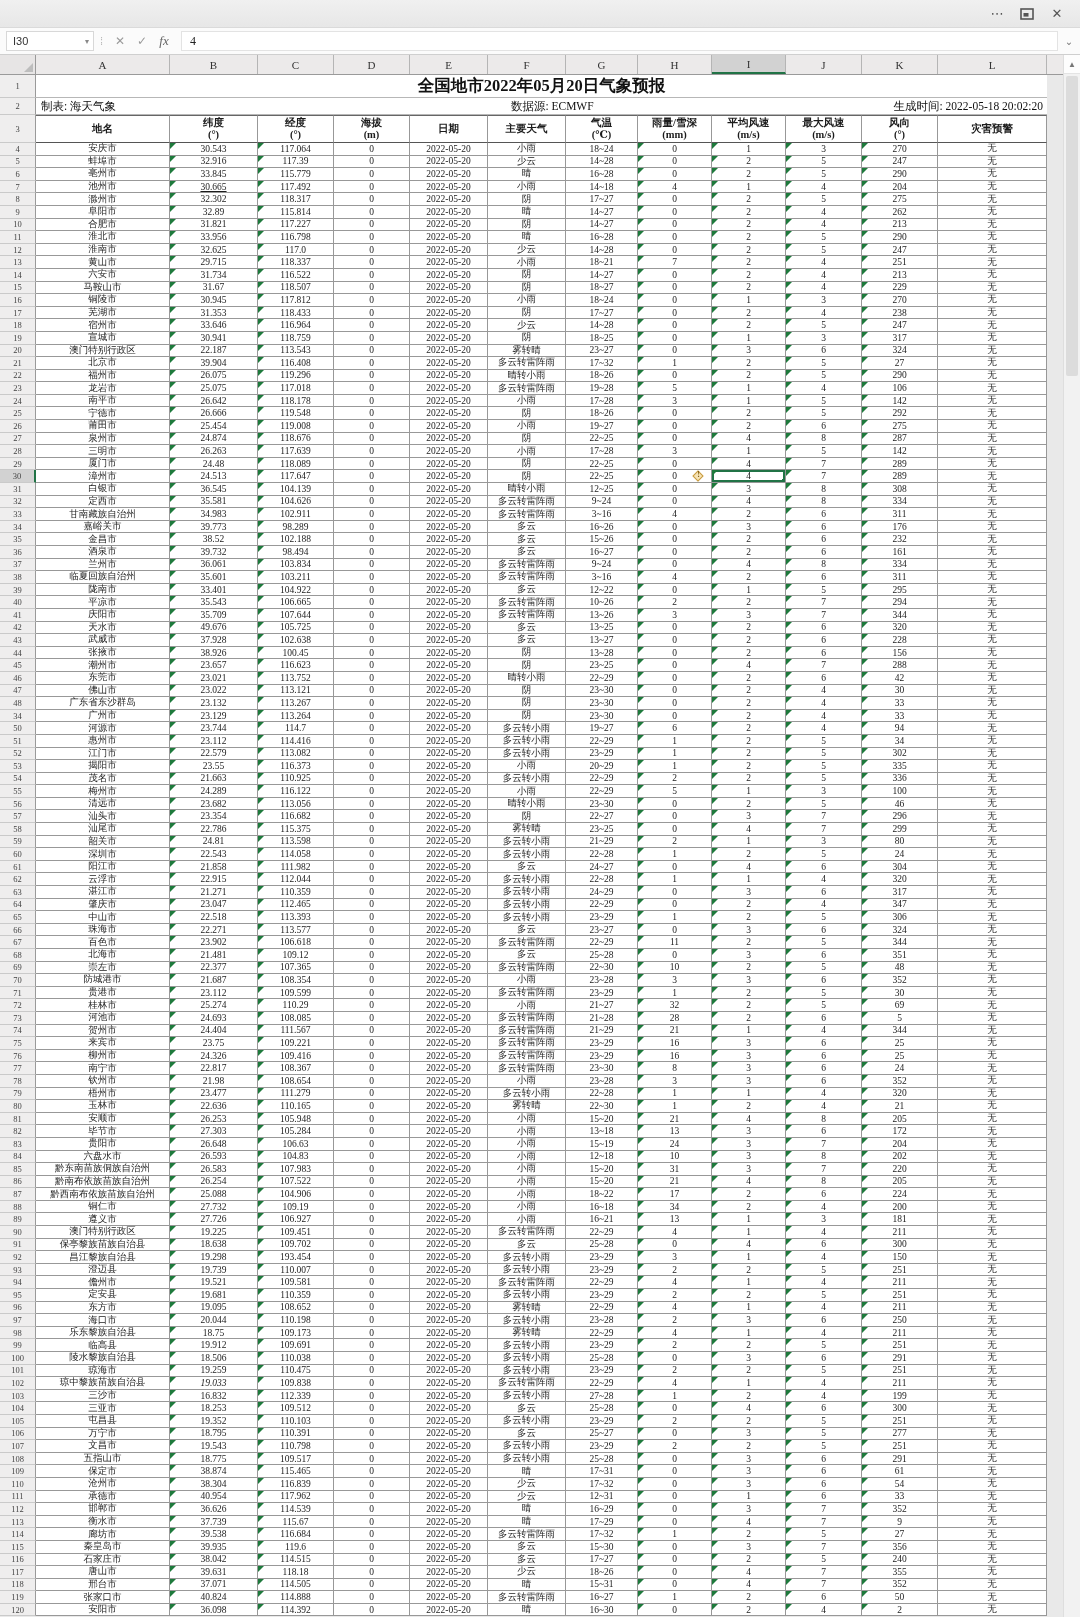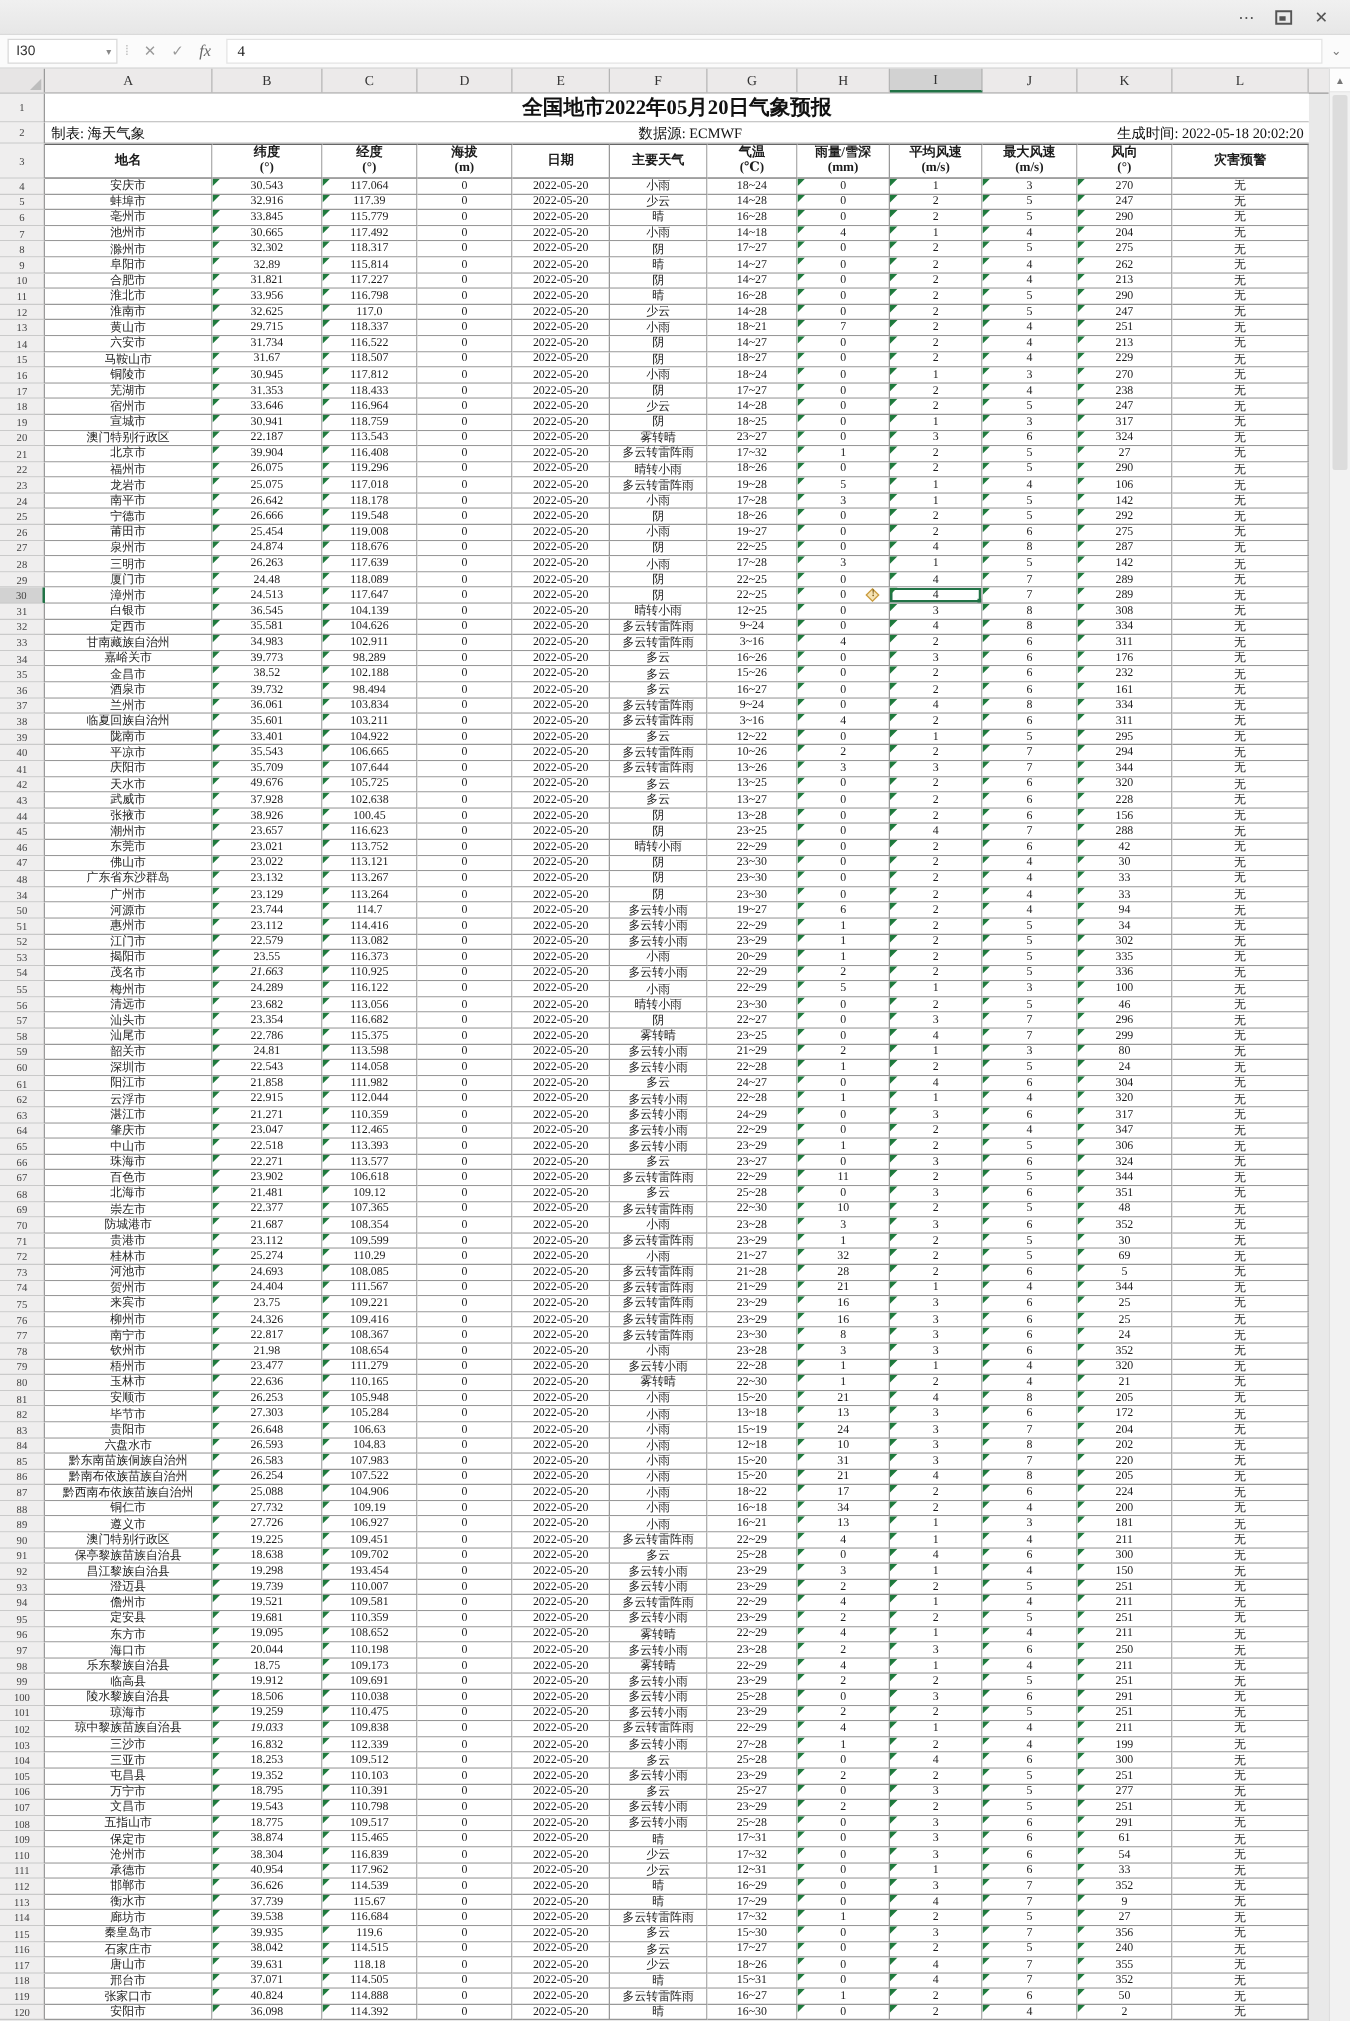--- a/index.html
+++ b/index.html
@@ -176,21 +176,21 @@
       <div class="cell" style="width: 72px;">16~28</div>
       <div class="cell tri" style="width: 74px;">0</div>
       <div class="cell tri" style="width: 74px;">2</div>
       <div class="cell tri" style="width: 76px;">5</div>
       <div class="cell tri" style="width: 76px;">290</div>
       <div class="cell" style="width: 109px;">无</div>
     </div>
     <div class="grow r-data">
       <div class="gut">7</div>
       <div class="cell" style="width: 134px;">池州市</div>
-      <div class="cell tri" style="width: 88px;">30.665</div>
+      <div class="cell tri" style="width: 88px; text-decoration: underline;">30.665</div>
       <div class="cell tri" style="width: 76px;">117.492</div>
       <div class="cell" style="width: 76px;">0</div>
       <div class="cell" style="width: 78px;">2022-05-20</div>
       <div class="cell" style="width: 78px;">小雨</div>
       <div class="cell" style="width: 72px;">14~18</div>
       <div class="cell tri" style="width: 74px;">4</div>
       <div class="cell tri" style="width: 74px;">1</div>
       <div class="cell tri" style="width: 76px;">4</div>
       <div class="cell tri" style="width: 76px;">204</div>
       <div class="cell" style="width: 109px;">无</div>
@@ -885,21 +885,21 @@
       <div class="cell" style="width: 72px;">20~29</div>
       <div class="cell tri" style="width: 74px;">1</div>
       <div class="cell tri" style="width: 74px;">2</div>
       <div class="cell tri" style="width: 76px;">5</div>
       <div class="cell tri" style="width: 76px;">335</div>
       <div class="cell" style="width: 109px;">无</div>
     </div>
     <div class="grow r-data">
       <div class="gut">54</div>
       <div class="cell" style="width: 134px;">茂名市</div>
-      <div class="cell tri" style="width: 88px; font-style: italic;">21.663</div>
+      <div class="cell tri" style="width: 88px;">21.663</div>
       <div class="cell tri" style="width: 76px;">110.925</div>
       <div class="cell" style="width: 76px;">0</div>
       <div class="cell" style="width: 78px;">2022-05-20</div>
       <div class="cell" style="width: 78px;">多云转小雨</div>
       <div class="cell" style="width: 72px;">22~29</div>
       <div class="cell tri" style="width: 74px;">2</div>
       <div class="cell tri" style="width: 74px;">2</div>
       <div class="cell tri" style="width: 76px;">5</div>
       <div class="cell tri" style="width: 76px;">336</div>
       <div class="cell" style="width: 109px;">无</div>

